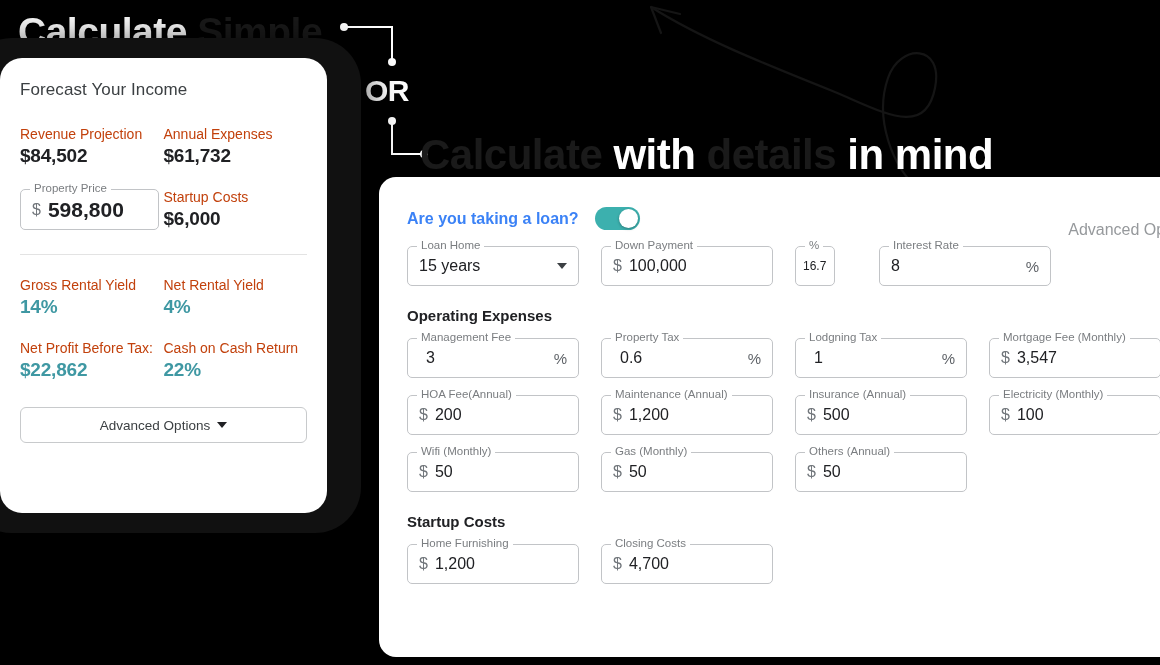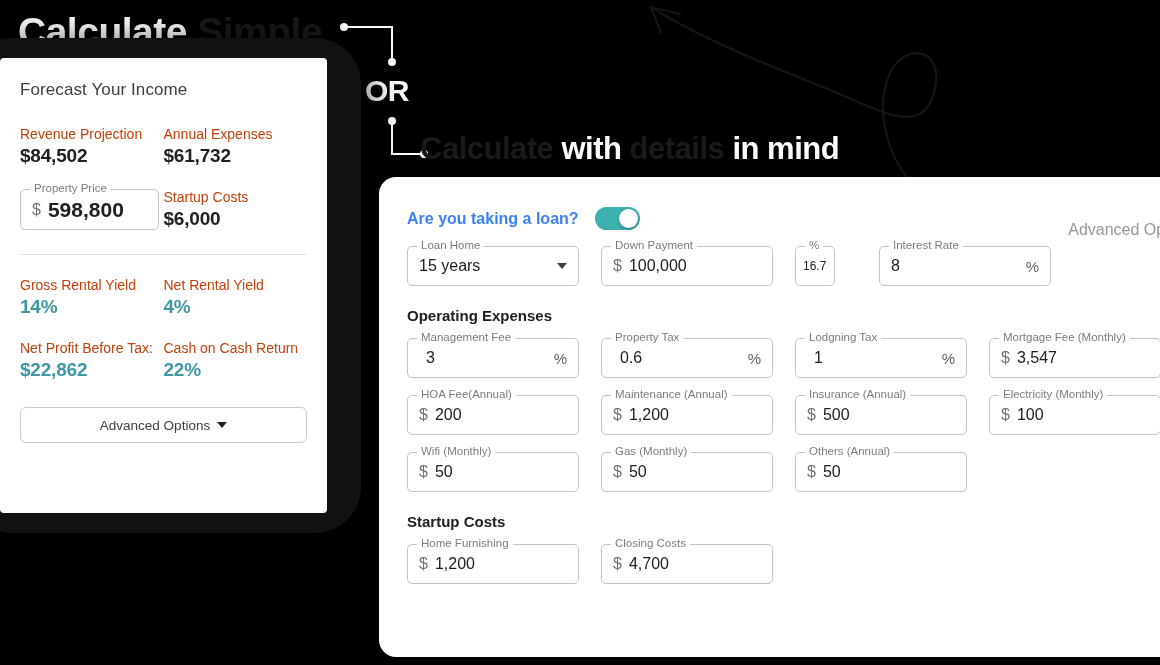--- a/index.html
+++ b/index.html
@@ -12,21 +12,21 @@
   #stage { position: relative; width: 1160px; height: 665px; background: #000; }
 
   
   .headline {
     position: absolute;
     font-weight: bold;
     letter-spacing: -0.5px;
     white-space: nowrap;
   }
   #headline-top { left: 18px; top: 10px; font-size: 39px; }
-  #headline-bottom { left: 420px; top: 131px; font-size: 31px; }
+  #headline-bottom { left: 420px; top: 131px; font-size: 42px; }
   .hl-light { color: #ffffff; }
   .hl-dark  { color: #1a1a1a; }
 
   #or-label {
     position: absolute; left: 365px; top: 74px;
     font-size: 30px; font-weight: bold; color: #ffffff;
     letter-spacing: -0.5px;
   }
 
   
@@ -37,21 +37,21 @@
     position: absolute; left: -34px; top: 38px;
     width: 395px; height: 495px;
     background: #111111;
     border-radius: 46px;
     box-shadow: 0 10px 40px rgba(0,0,0,0.9);
   }
   #forecast-card {
     position: absolute; left: 34px; top: 20px;
     width: 327px; height: 455px;
     background: #ffffff;
-    border-radius: 4px;
+    border-radius: 22px;
     padding: 22px 20px;
   }
   #card-title {
     font-size: 17px; color: #3c4043; margin-bottom: 26px; letter-spacing: .1px;
   }
   .metric-grid { display: grid; grid-template-columns: 1fr 1fr; row-gap: 22px; }
   .metric-label { font-size: 14px; color: #c2410c; margin-bottom: 3px; }
   .metric-value { font-size: 19px; font-weight: bold; color: #202124; letter-spacing: -.2px; }
   .metric-value.accent { color: #3f98a3; }
 

